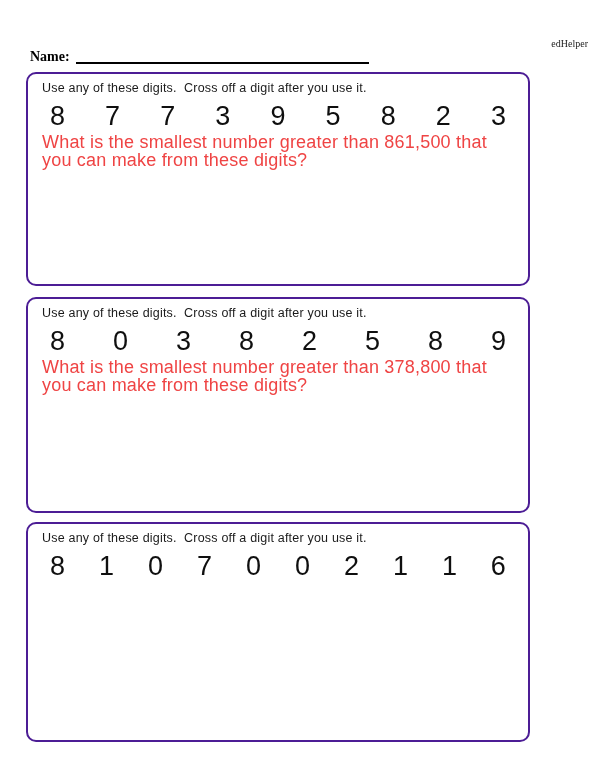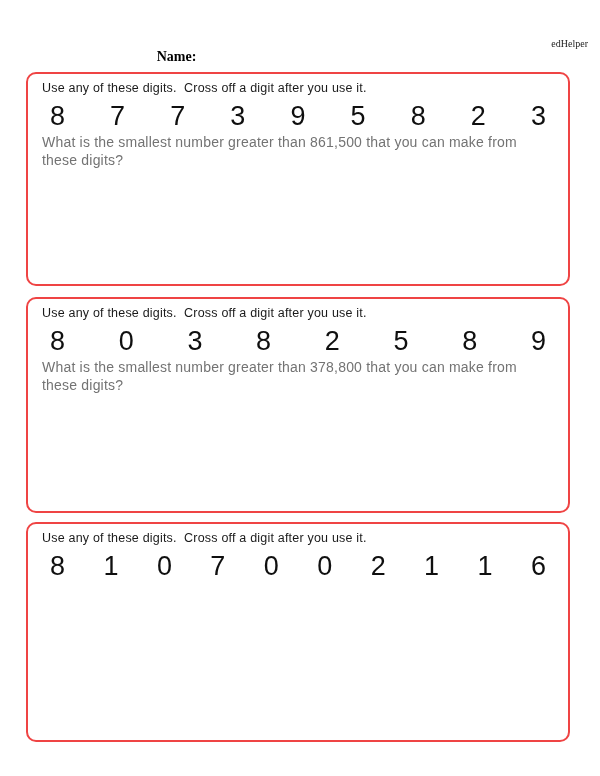--- a/index.html
+++ b/index.html
@@ -25,45 +25,44 @@
     right: 44px;
     font-family: "Liberation Serif", serif;
     font-size: 10px;
     color: #222222;
   }
   .name-row {
     position: absolute;
     top: 50px;
     left: 30px;
     display: flex;
-    align-items: center;
+    align-items: flex-start;
     gap: 6px;
-    flex-direction: column;
   }
   .name-label {
     font-family: "Liberation Serif", serif;
     font-weight: bold;
     font-size: 14px;
     line-height: 14px;
     color: #000000;
   }
   .name-line {
     display: inline-block;
     width: 293px;
     height: 12px;
     border-bottom: 2px solid #000000;
   }
 
   
   .problem-box {
     position: absolute;
     left: 26px;
-    width: 544px;
+    width: 504px;
     box-sizing: border-box;
-    border: 2px solid #ef4444;
+    border: 2px solid #4c1d95;
     border-radius: 10px;
     background: #ffffff;
   }
   .box-1 { top: 72px;  height: 214px; }
   .box-2 { top: 297px; height: 216px; }
   .box-3 { top: 522px; height: 220px; }
 
   .instruction {
     margin: 4px 0 0 0;
     padding: 0 14px;
@@ -82,25 +81,25 @@
   }
   .digit {
     font-size: 27px;
     line-height: 30px;
     font-weight: normal;
     color: #0f0f0f;
   }
   .question {
     margin: 2px 0 0 0;
     padding: 0 14px;
-    font-size: 14px;
+    font-size: 18px;
     line-height: 18px;
     letter-spacing: 0.2px;
     white-space: pre-wrap;
-    color: #737373;
+    color: #ef4444;
   }
 </style>
 </head>
 <body>
 
 <div class="page">
 
   <div class="brand">edHelper</div>
 
   <div class="name-row">

